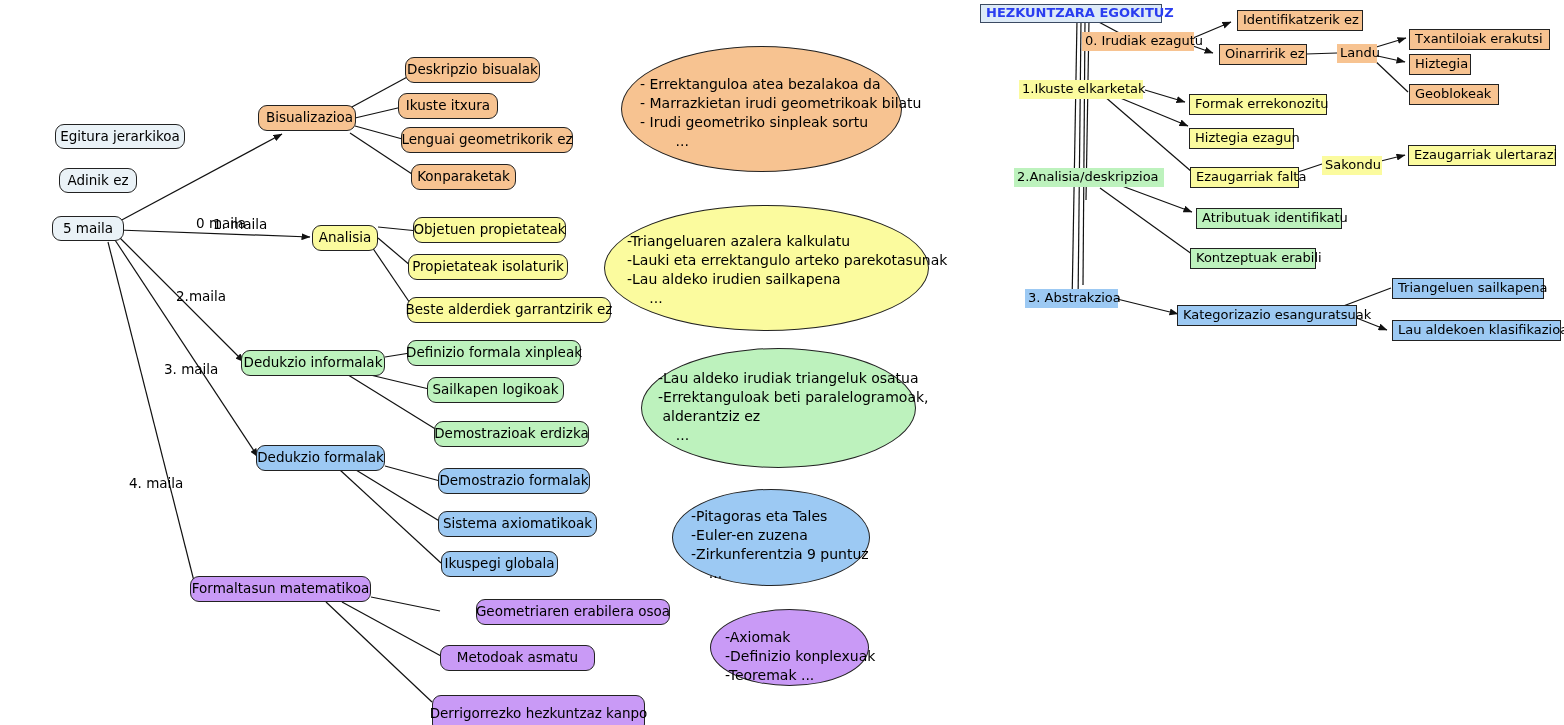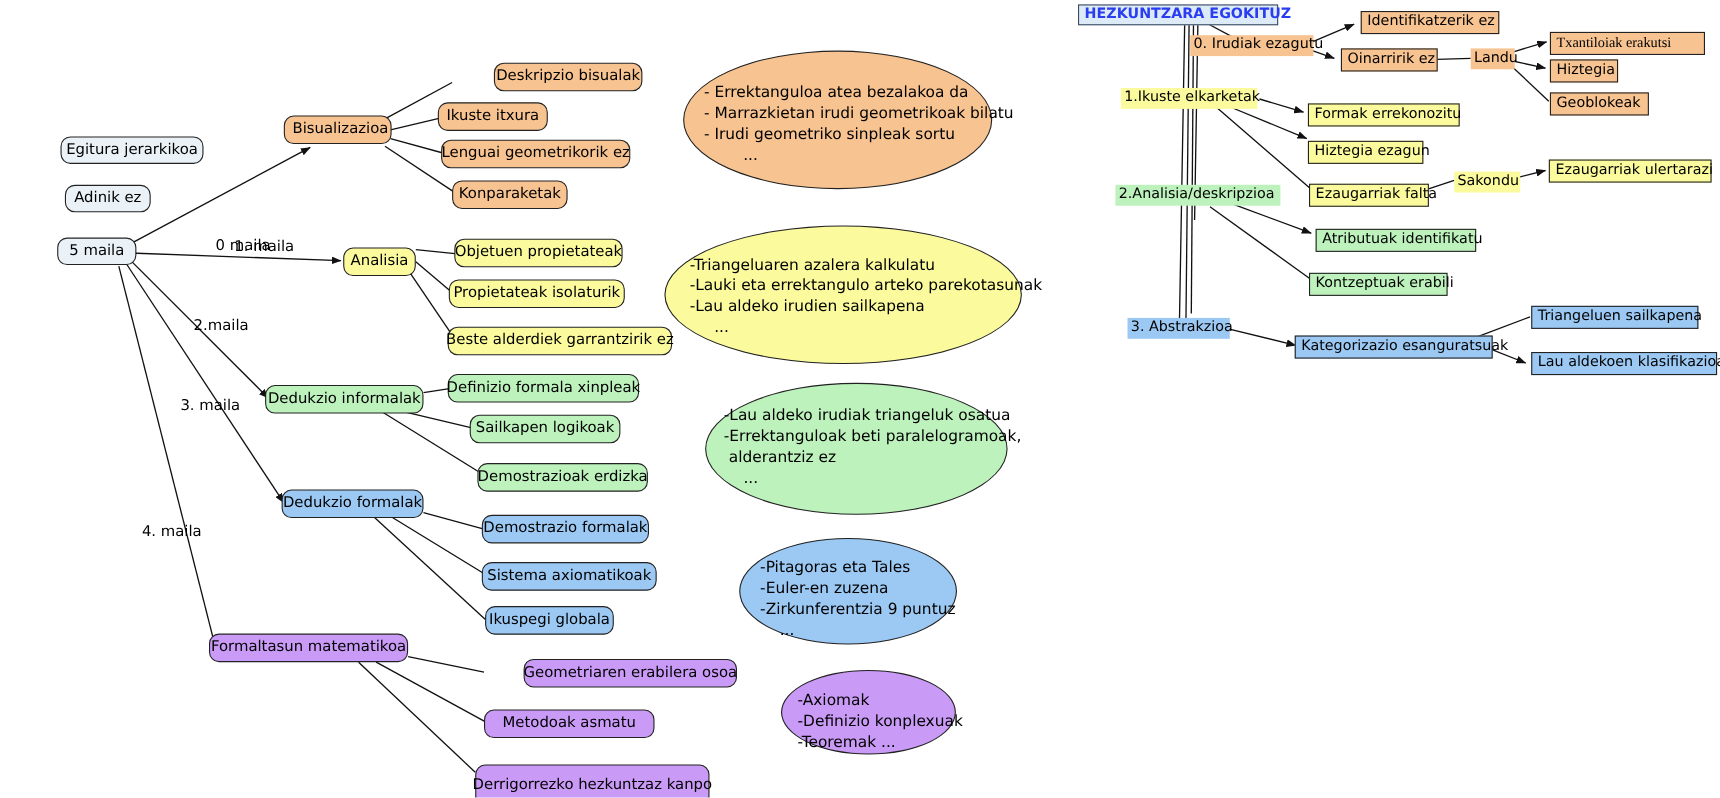--- a/index.html
+++ b/index.html
@@ -186,21 +186,21 @@
 
   <div class="node rr" style="left:52px; top:216px; width:72px; height:25px; background:#eaf2f7;">5 maila</div>
 
   <div class="elabel" style="left:196px; top:167px;margin-top:48px;">0 maila</div>
   <div class="elabel" style="left:213px; top:216px;">1. maila</div>
   <div class="elabel" style="left:176px; top:288px;">2.maila</div>
   <div class="elabel" style="left:164px; top:361px;">3. maila</div>
   <div class="elabel" style="left:129px; top:475px;">4. maila</div>
 
   <div class="node rr" style="left:258px; top:105px; width:98px; height:26px; background:#f7c391;padding-left:14px;">Bisualizazioa</div>
-  <div class="node rr" style="left:405px; top:57px; width:135px; height:26px; background:#f7c391;margin-left:44px;">Deskripzio bisualak</div>
+  <div class="node rr" style="left:405px; top:57px; width:135px; height:26px; background:#f7c391;">Deskripzio bisualak</div>
   <div class="node rr" style="left:398px; top:93px; width:100px; height:26px; background:#f7c391;">Ikuste itxura</div>
   <div class="node rr" style="left:401px; top:127px; width:172px; height:26px; background:#f7c391;">Lenguai geometrikorik ez</div>
   <div class="node rr" style="left:411px; top:164px; width:105px; height:26px; background:#f7c391;">Konparaketak</div>
   <div class="node ell" style="left:621px; top:46px; width:281px; height:126px; background:#f7c391;">
     <span class="ell-inner" style="top:28px; padding-left:18px;">- Errektanguloa atea bezalakoa da
 - Marrazkietan irudi geometrikoak bilatu
 - Irudi geometriko sinpleak sortu
         ...</span>
   </div>
 
@@ -246,21 +246,21 @@
 -Definizio konplexuak
 -Teoremak ...</span>
   </div>
 
   <div class="node rtitle" style="left:980px; top:4px; width:182px; height:19px;">HEZKUNTZARA EGOKITUZ</div>
 
   <div class="node hl" style="left:1082px; top:32px; width:112px; height:19px; background:#f7c391;">0. Irudiak ezagutu</div>
   <div class="node rect" style="left:1237px; top:10px; width:126px; height:21px; background:#f7c391;">Identifikatzerik ez</div>
   <div class="node rect" style="left:1219px; top:44px; width:88px; height:21px; background:#f7c391;">Oinarririk ez</div>
   <div class="node hl" style="left:1337px; top:44px; width:40px; height:19px; background:#f7c391;">Landu</div>
-  <div class="node rect" style="left:1409px; top:29px; width:141px; height:21px; background:#f7c391;font-family:Liberation Serif, serif;">Txantiloiak erakutsi</div>
+  <div class="node rect" style="left:1409px; top:29px; width:141px; height:21px; background:#f7c391;">Txantiloiak erakutsi</div>
   <div class="node rect" style="left:1409px; top:54px; width:62px; height:21px; background:#f7c391;">Hiztegia</div>
   <div class="node rect" style="left:1409px; top:84px; width:90px; height:21px; background:#f7c391;">Geoblokeak</div>
 
   <div class="node hl" style="left:1019px; top:80px; width:124px; height:19px; background:#fbfb9e;">1.Ikuste elkarketak</div>
   <div class="node rect" style="left:1189px; top:94px; width:138px; height:21px; background:#fbfb9e;">Formak errekonozitu</div>
   <div class="node rect" style="left:1189px; top:128px; width:105px; height:21px; background:#fbfb9e;">Hiztegia ezagun</div>
   <div class="node rect" style="left:1190px; top:167px; width:109px; height:21px; background:#fbfb9e;">Ezaugarriak falta</div>
   <div class="node hl" style="left:1322px; top:156px; width:60px; height:19px; background:#fbfb9e;">Sakondu</div>
   <div class="node rect" style="left:1408px; top:145px; width:148px; height:21px; background:#fbfb9e;">Ezaugarriak ulertarazi</div>
 

